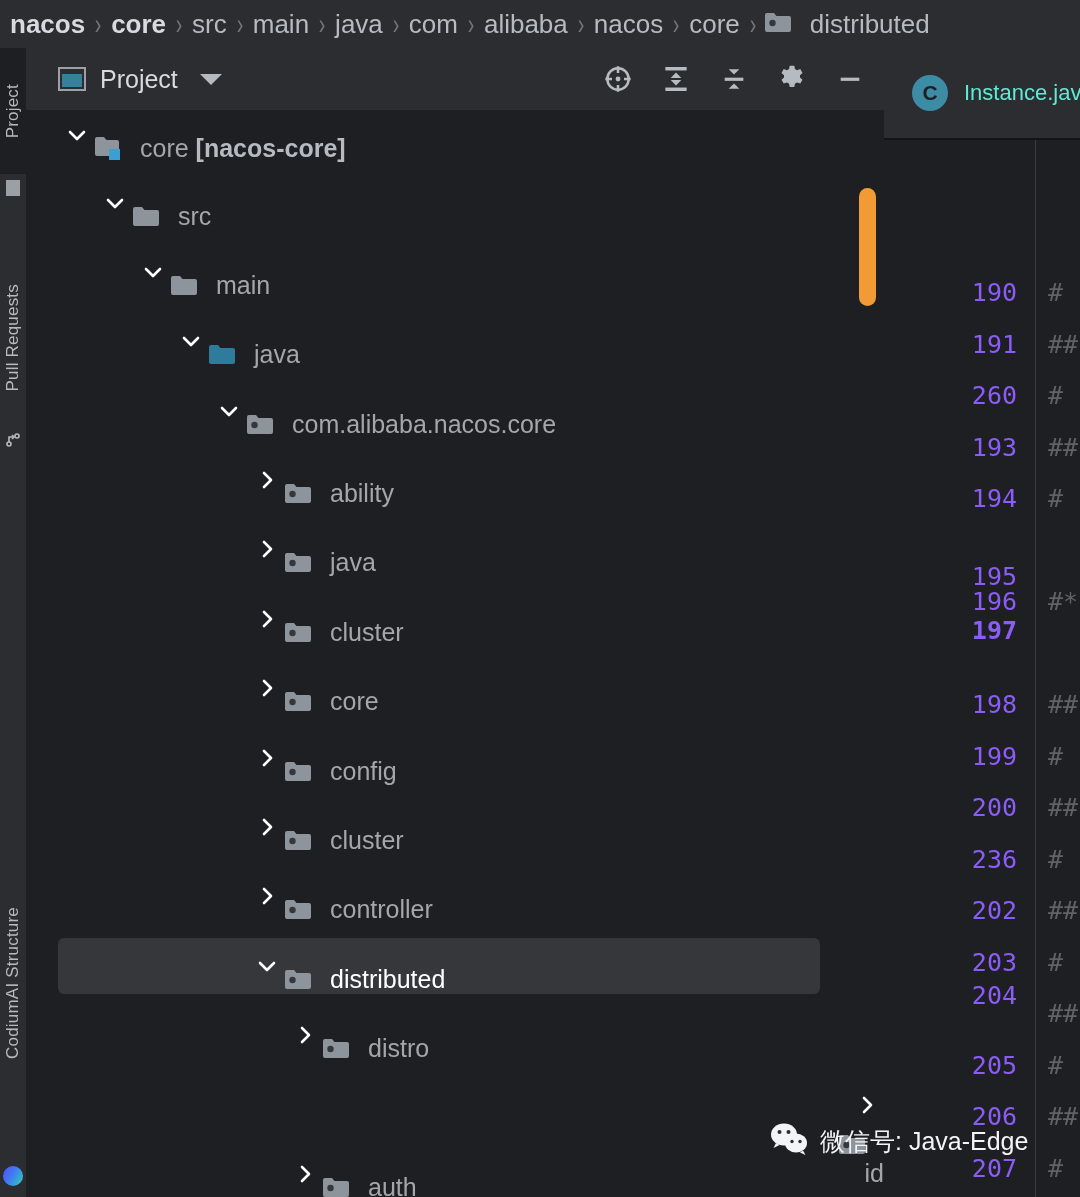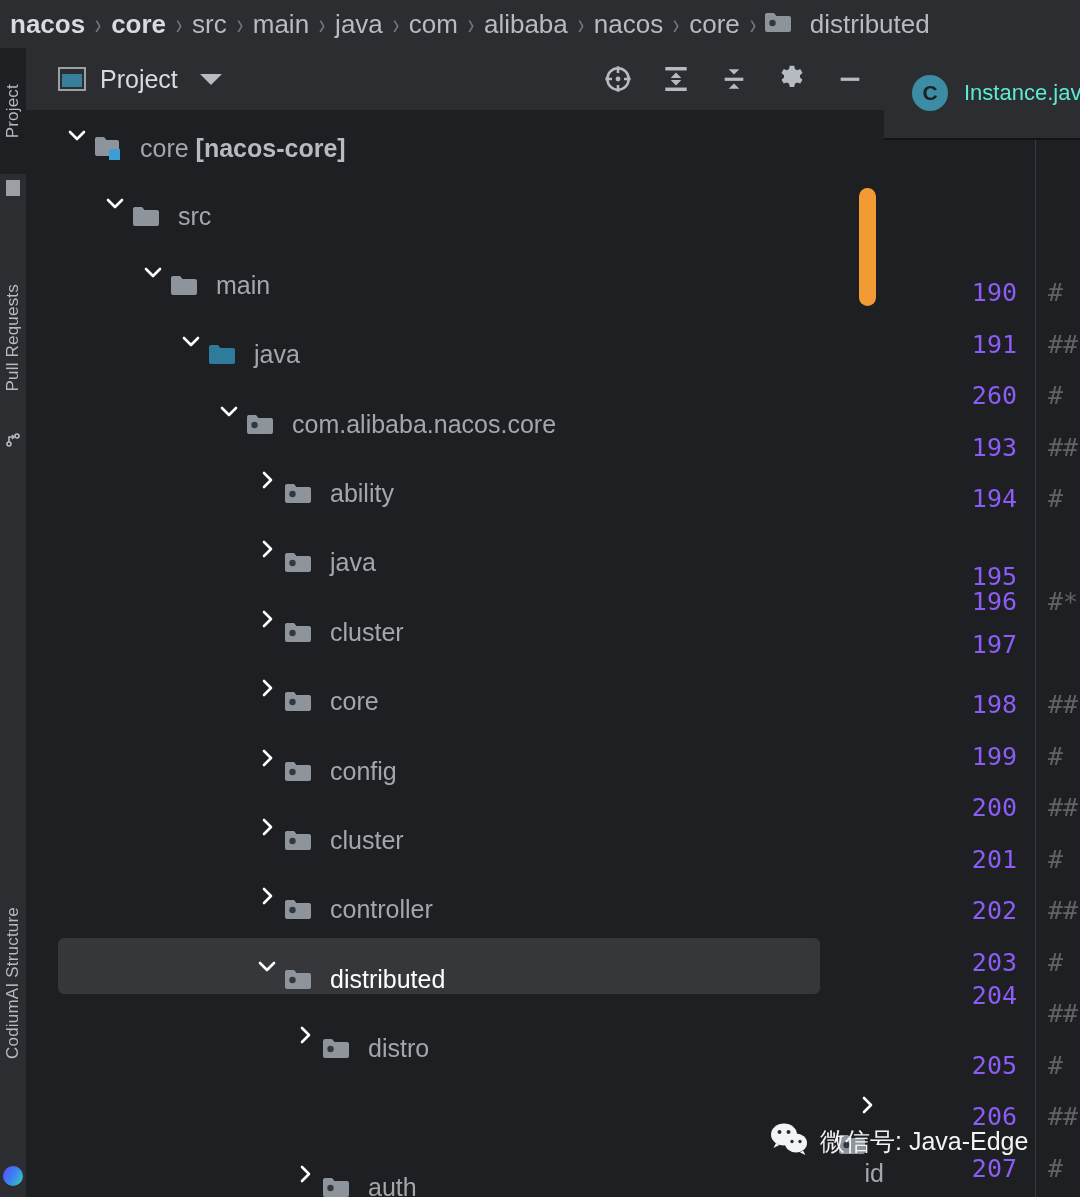--- a/index.html
+++ b/index.html
@@ -568,25 +568,25 @@
     </div>
     <div class="editor-body">
       <div class="gutter" id="gutter">
           <div class="gutter-line" style="top: 140px;">190</div>
           <div class="gutter-line" style="top: 191.5px;">191</div>
           <div class="gutter-line" style="top: 243px;">260</div>
           <div class="gutter-line" style="top: 294.5px;">193</div>
           <div class="gutter-line" style="top: 346px;">194</div>
           <div class="gutter-line" style="top: 412px; margin-top: 12px;">195</div>
           <div class="gutter-line" style="top: 449px;">196</div>
-          <div class="gutter-line" style="top: 492px;">197</div>
+          <div class="gutter-line" style="top: 478px; font-weight: bold;">197</div>
           <div class="gutter-line" style="top: 552px;">198</div>
           <div class="gutter-line" style="top: 603.5px;">199</div>
           <div class="gutter-line" style="top: 655px;">200</div>
-          <div class="gutter-line" style="top: 706.5px;">201</div>
+          <div class="gutter-line" style="top: 706.5px;">236</div>
           <div class="gutter-line" style="top: 758px;">202</div>
           <div class="gutter-line" style="top: 809.5px;">203</div>
           <div class="gutter-line" style="top: 843px; margin-left: 8px;">204</div>
           <div class="gutter-line" style="top: 912.5px;">205</div>
           <div class="gutter-line" style="top: 964px;">206</div>
           <div class="gutter-line" style="top: 1015.5px;">207</div>
         </div>
       <div class="code-col" id="codecol">
           <div class="code-line" style="top: 140px;">#</div>
           <div class="code-line" style="top: 191.5px;">##</div>

